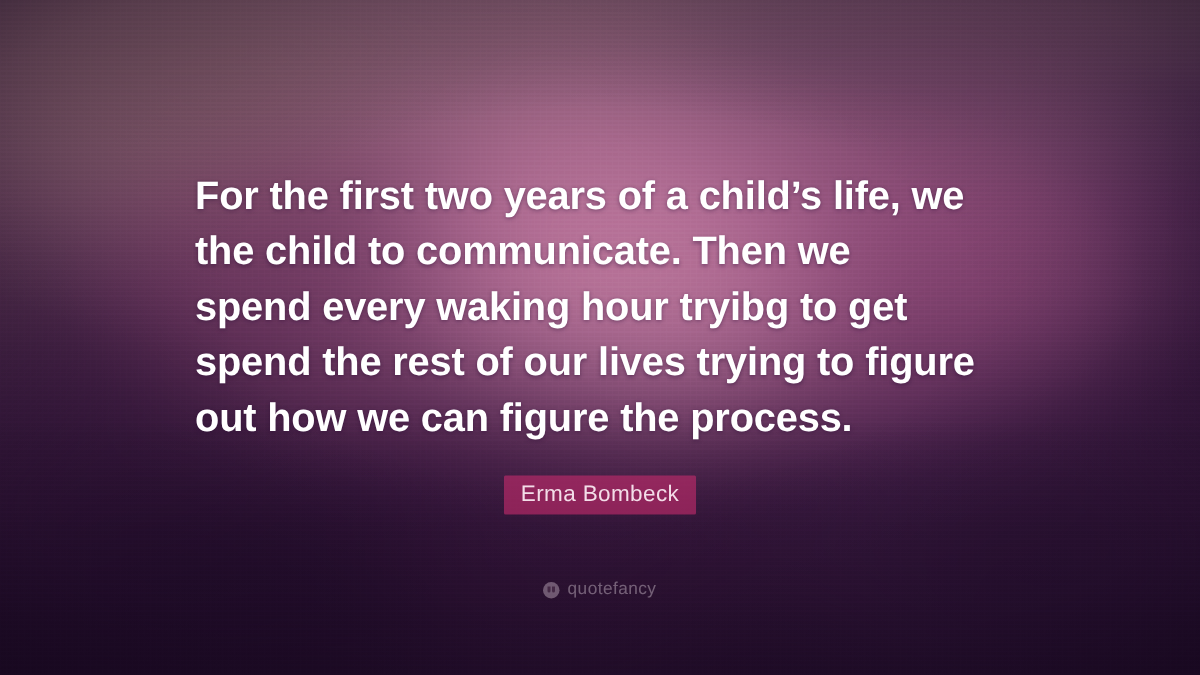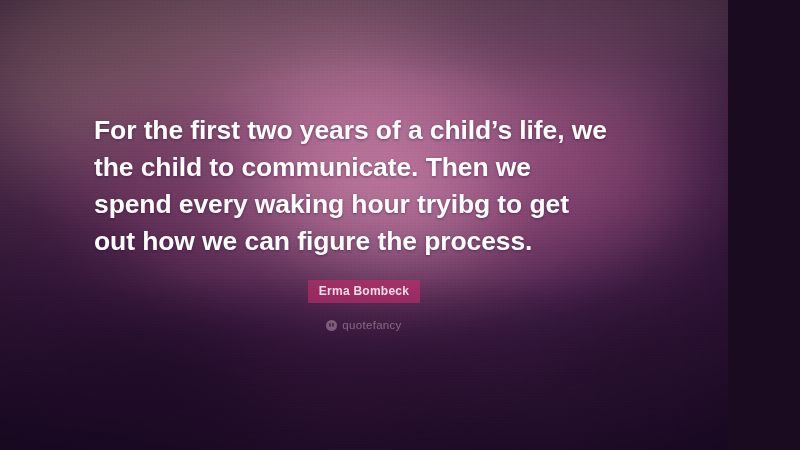--- a/index.html
+++ b/index.html
@@ -7,21 +7,21 @@
     margin: 0;
     padding: 0;
     background: #1a0b20;
   }
   body {
     font-family: "Liberation Sans", sans-serif;
   }
 
   #quote-canvas {
     position: relative;
-    width: 728px;
+    width: 800px;
     height: 450px;
     overflow: hidden;
     background-color: #4a2450;
     isolation: isolate;
   }
 
   
   .bg-layer {
     position: absolute;
     inset: 0;
@@ -104,31 +104,31 @@
 
   #quote-text .q-line {
     display: block;
     white-space: nowrap;
   }
 
   #author-badge {
     margin-top: 20px;
     background: rgba(196, 44, 108, 0.62);
     color: #f3dde8;
-    font-size: 12px;
-    font-weight: 700;
+    font-size: 15px;
+    font-weight: 400;
     letter-spacing: 0.25px;
     padding: 5px 11px 6px 11px;
     border-radius: 1px;
     line-height: 1;
     white-space: nowrap;
   }
 
   #watermark {
-    margin-top: 16px;
+    margin-top: 44px;
     display: flex;
     align-items: center;
     gap: 5px;
     opacity: 0.40;
   }
 
   #watermark-icon {
     width: 11px;
     height: 11px;
     border-radius: 50%;
@@ -179,20 +179,21 @@
 
   <div class="bg-layer" id="bg-vignette"></div>
   <div class="bg-layer" id="bg-grain"></div>
 
   <div id="content">
 
     <div id="quote-text">
       <span class="q-line">For the first two years of a child’s life, we</span>
       <span class="q-line">the child to communicate. Then we</span>
       <span class="q-line">spend every waking hour tryibg to get</span>
+      <span class="q-line">spend the rest of our lives trying to figure</span>
       <span class="q-line">out how we can figure the process.</span>
     </div>
 
     <div id="author-badge">Erma Bombeck</div>
 
     <div id="watermark">
       <span id="watermark-icon">
         <i></i>
           <i></i>
       </span>

